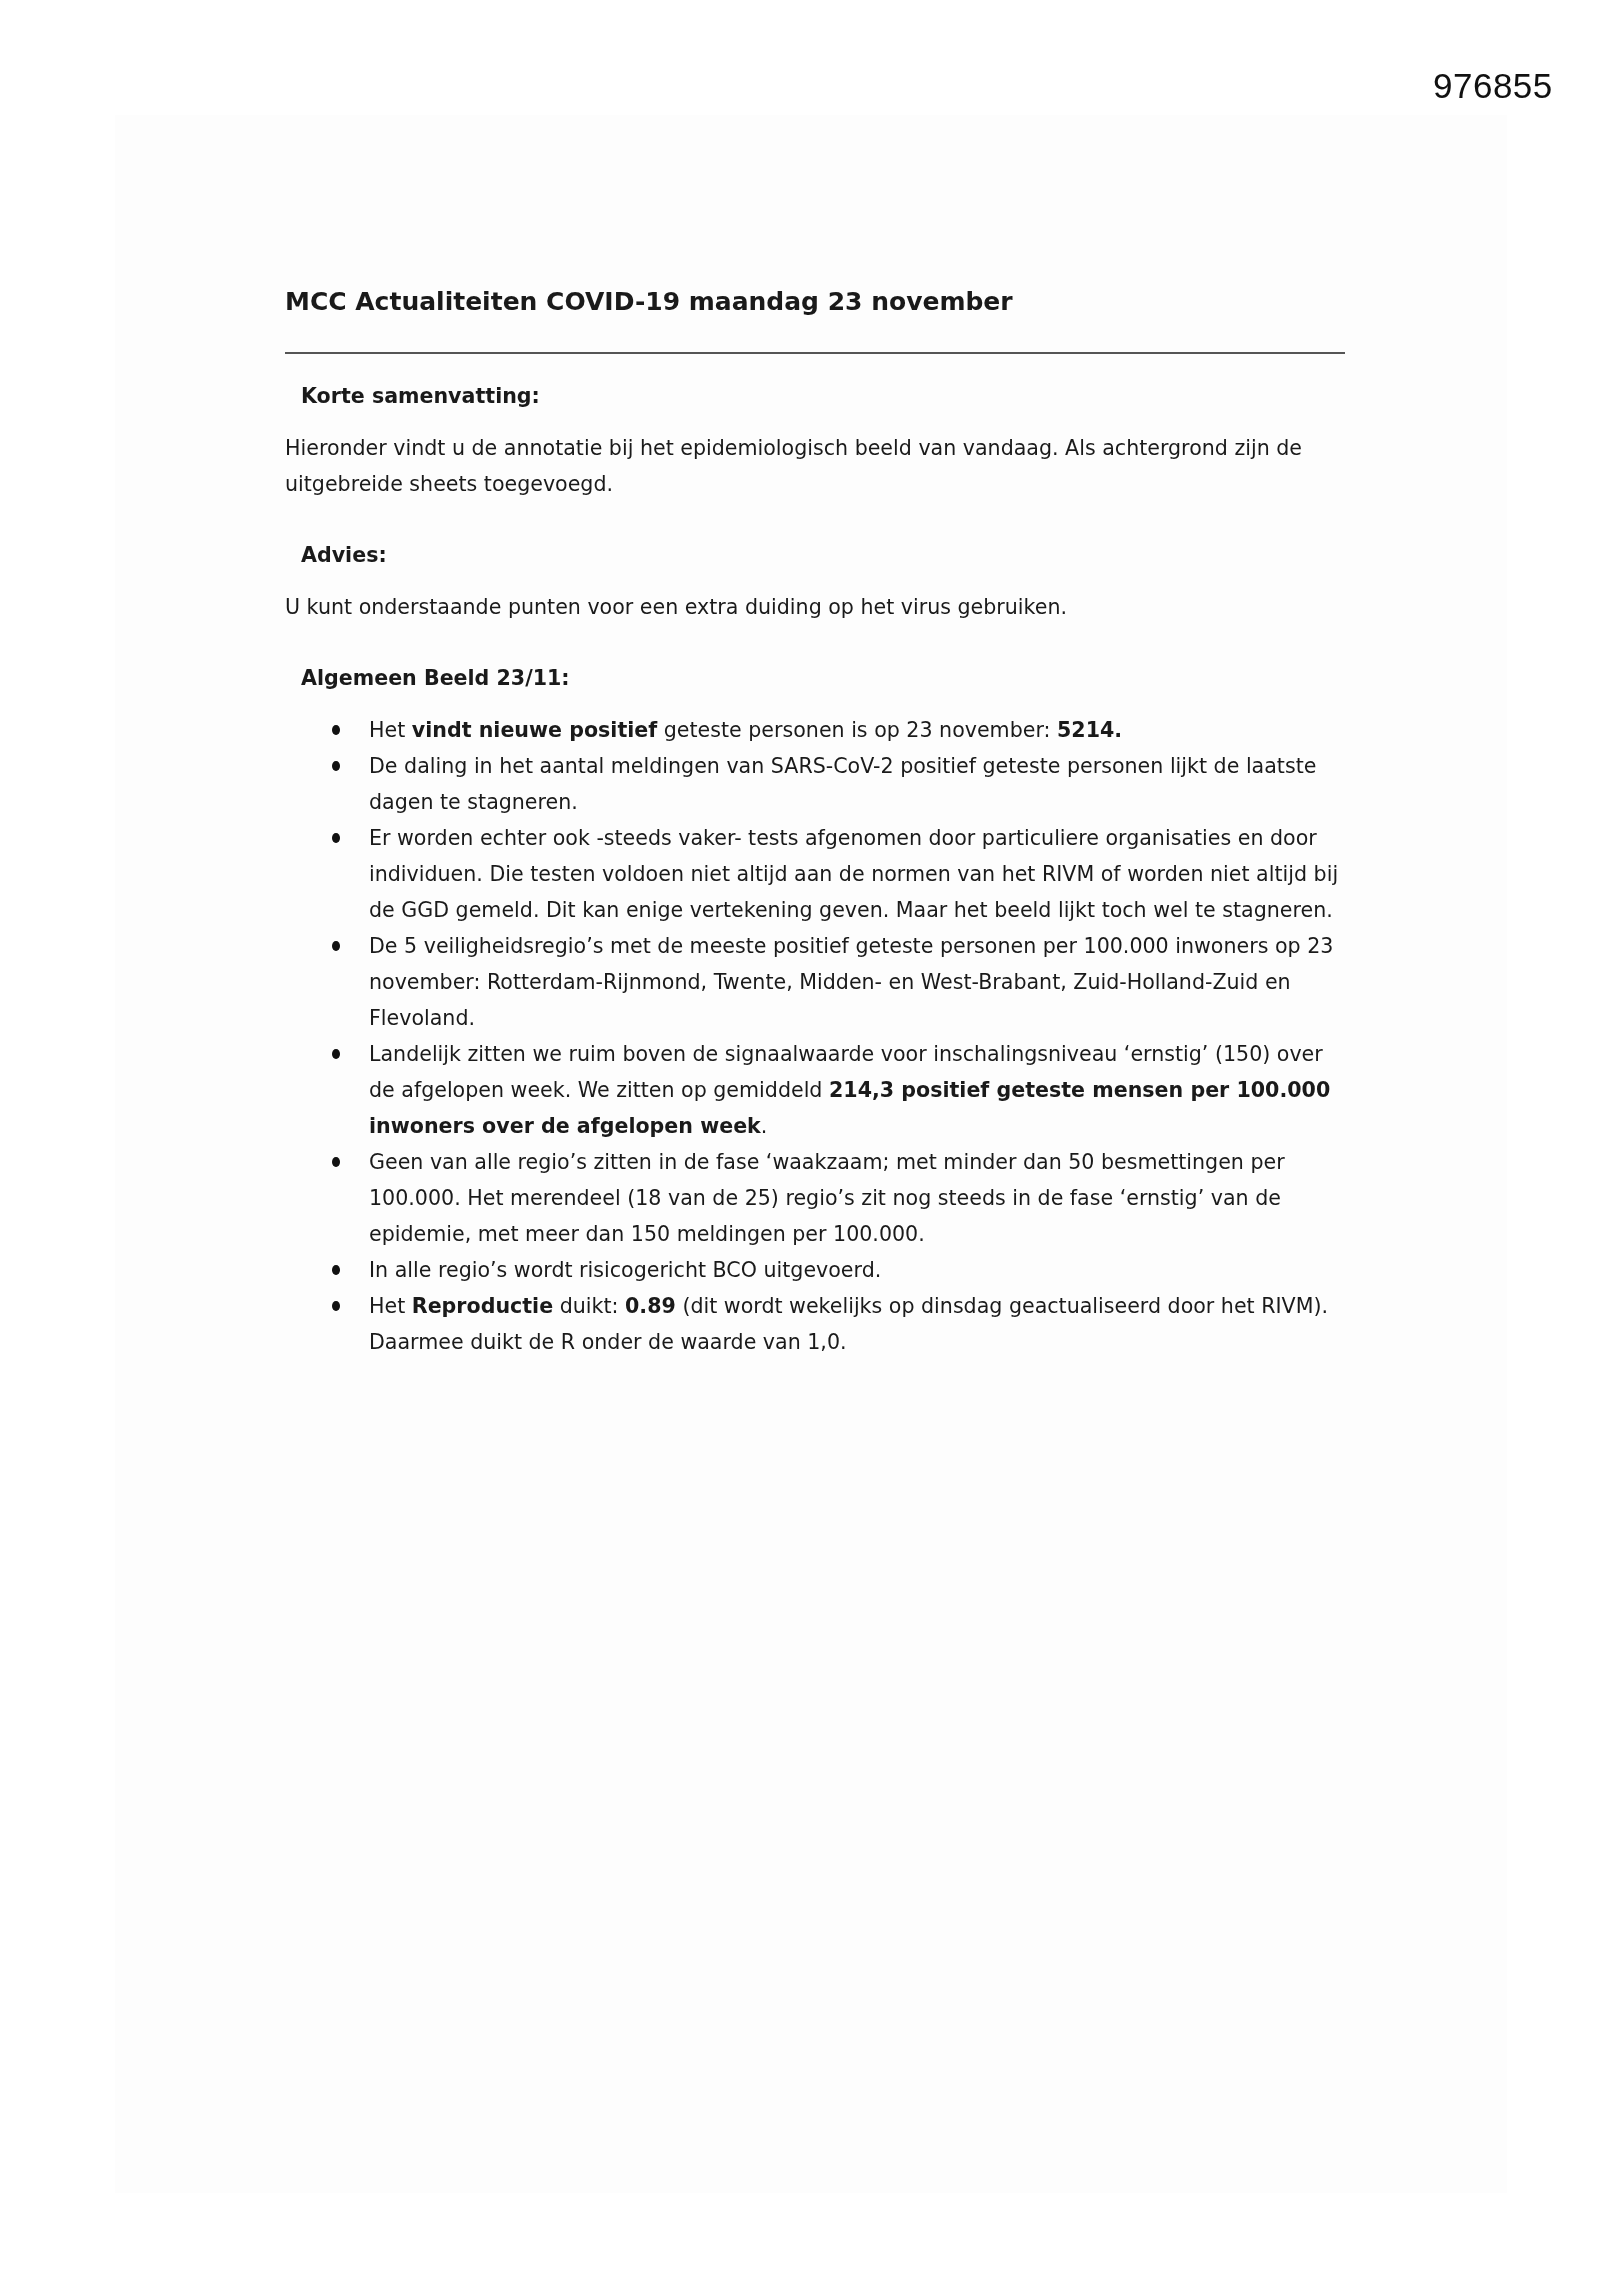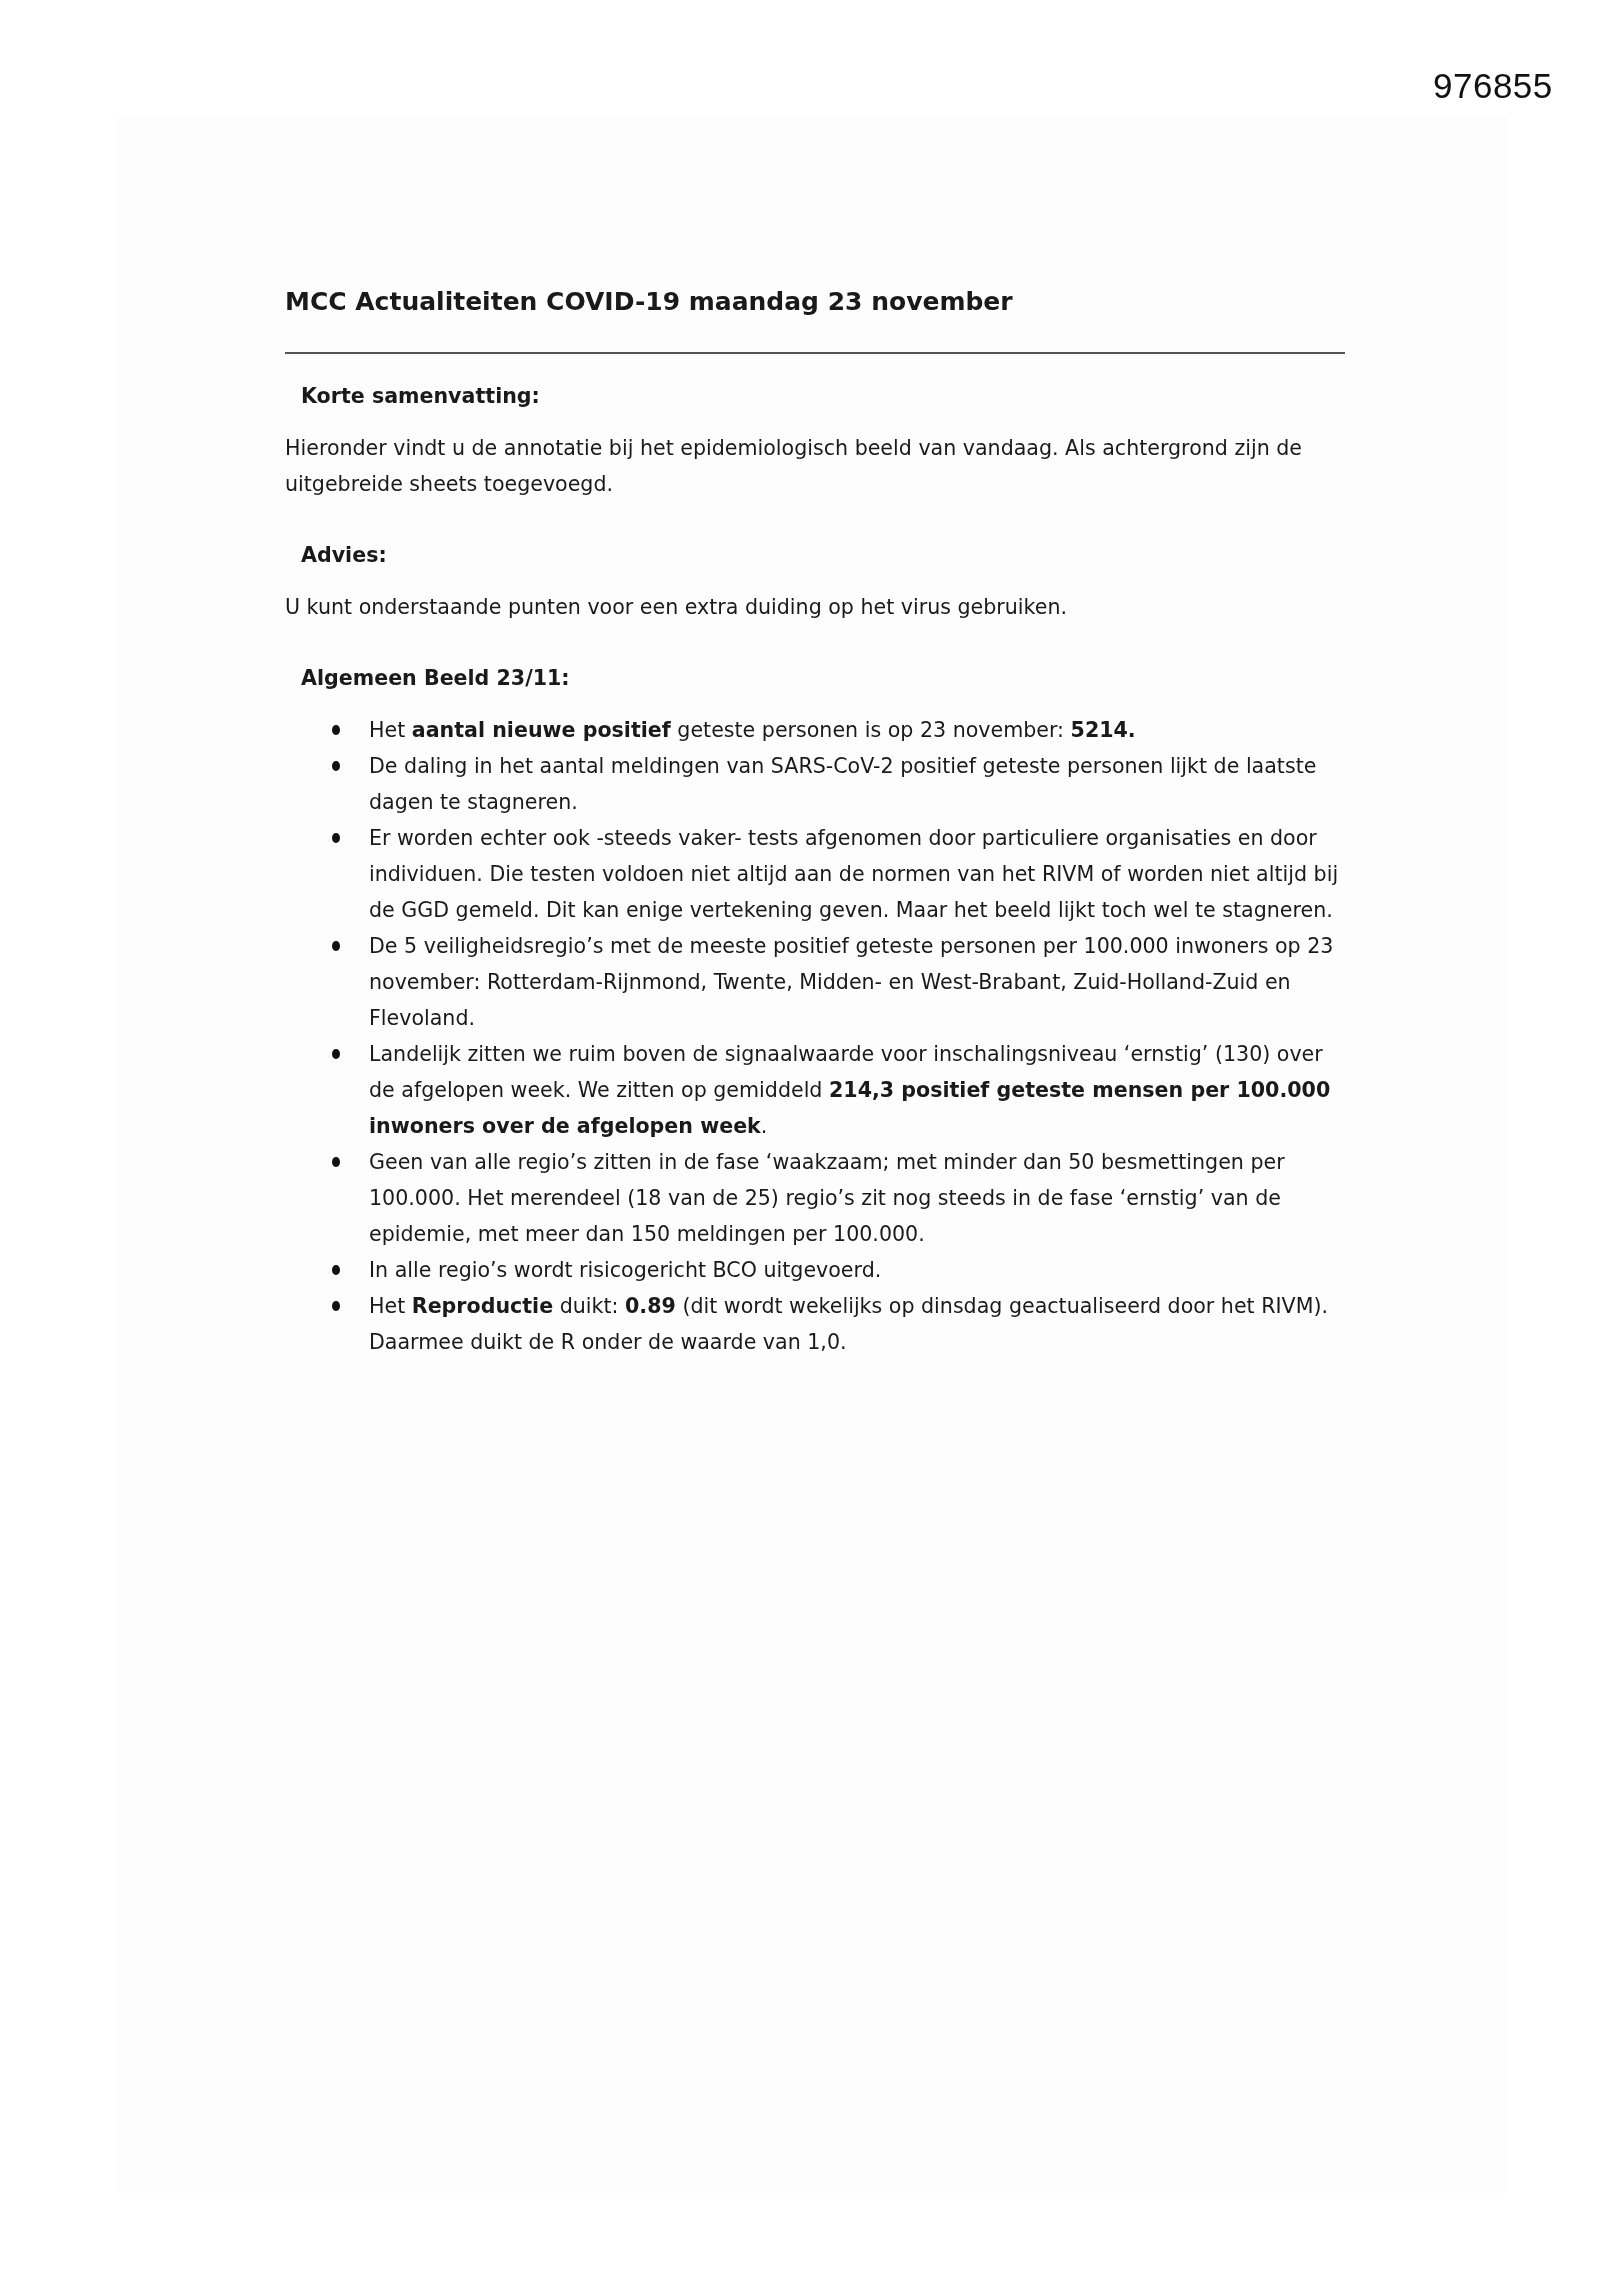--- a/index.html
+++ b/index.html
@@ -46,24 +46,24 @@
   </div>
 
   <div class="section">
     <p class="heading">Advies:</p>
     <p class="para">U kunt onderstaande punten voor een extra duiding op het virus gebruiken.</p>
   </div>
 
   <div>
     <p class="heading">Algemeen Beeld 23/11:</p>
     <ul class="bullets" id="bullet-list">
-        <li><span class="dot"></span><span>Het </span><b>aantal nieuwe positief</b><span> geteste personen is op 23 november: </span><b>5214.</b></li>
+        <li><span class="dot"></span><span>Het </span><b>vindt nieuwe positief</b><span> geteste personen is op 23 november: </span><b>5214.</b></li>
         <li><span class="dot"></span><span>De daling in het aantal meldingen van SARS-CoV-2 positief geteste personen lijkt de laatste dagen te stagneren.</span></li>
         <li><span class="dot"></span><span>Er worden echter ook -steeds vaker- tests afgenomen door particuliere organisaties en door individuen. Die testen voldoen niet altijd aan de normen van het RIVM of worden niet altijd bij de GGD gemeld. Dit kan enige vertekening geven. Maar het beeld lijkt toch wel te stagneren.</span></li>
         <li><span class="dot"></span><span>De 5 veiligheidsregio’s met de meeste positief geteste personen per 100.000 inwoners op 23 november: Rotterdam-Rijnmond, Twente, Midden- en West-Brabant, Zuid-Holland-Zuid en Flevoland.</span></li>
-        <li><span class="dot"></span><span>Landelijk zitten we ruim boven de signaalwaarde voor inschalingsniveau ‘ernstig’ (130) over de afgelopen week. We zitten op gemiddeld </span><b>214,3 positief geteste mensen per 100.000 inwoners over de afgelopen week</b><span>.</span></li>
+        <li><span class="dot"></span><span>Landelijk zitten we ruim boven de signaalwaarde voor inschalingsniveau ‘ernstig’ (150) over de afgelopen week. We zitten op gemiddeld </span><b>214,3 positief geteste mensen per 100.000 inwoners over de afgelopen week</b><span>.</span></li>
         <li><span class="dot"></span><span>Geen van alle regio’s zitten  in de fase ‘waakzaam; met minder dan 50 besmettingen per 100.000. Het merendeel (18 van de 25) regio’s zit nog steeds in de fase ‘ernstig’ van de epidemie, met meer dan 150 meldingen per 100.000.</span></li>
         <li><span class="dot"></span><span>In alle regio’s wordt risicogericht BCO uitgevoerd.</span></li>
         <li><span class="dot"></span><span>Het </span><b>Reproductie</b><span> duikt: </span><b>0.89</b><span> (dit wordt wekelijks op dinsdag geactualiseerd door het RIVM). Daarmee duikt de R onder de waarde van 1,0.</span></li>
       </ul>
   </div>
 </div>
 
 
 </body></html>

